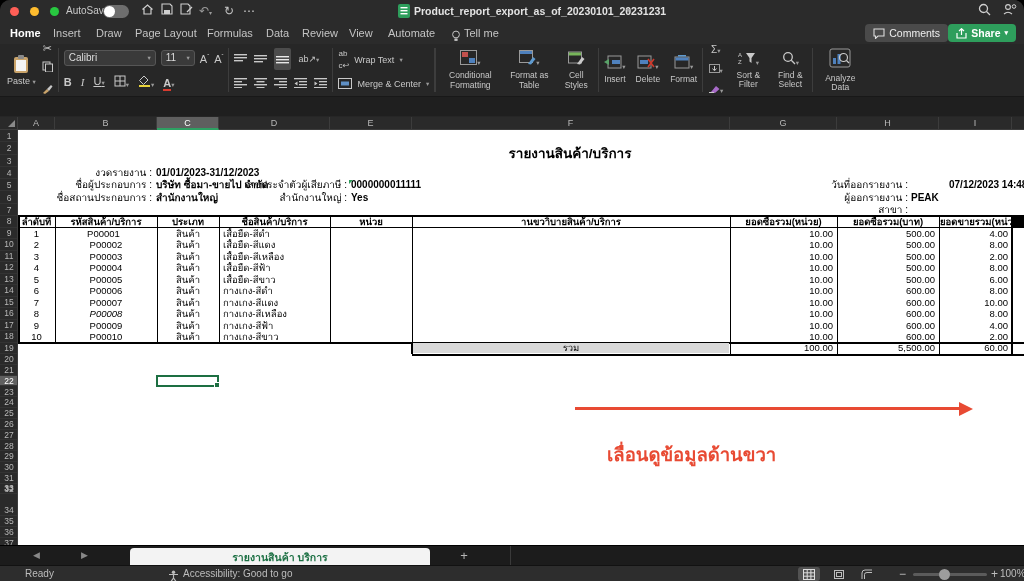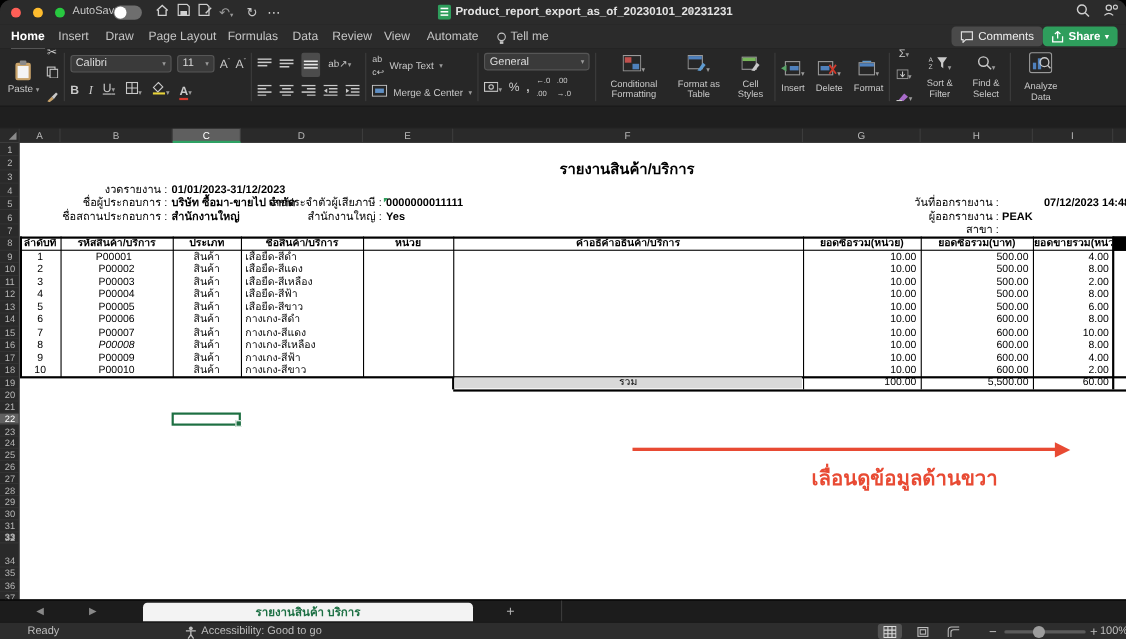--- a/index.html
+++ b/index.html
@@ -55,21 +55,21 @@
   .ilabel{position:absolute;font-size:10px;color:#000;white-space:nowrap;height:12px;line-height:12px;}
   .ivalue{position:absolute;font-size:10px;font-weight:bold;color:#000;white-space:nowrap;height:12px;line-height:12px;}
   .tline{position:absolute;background:#000;}
   .tcell{position:absolute;font-size:9.5px;color:#000;white-space:nowrap;overflow:hidden;box-sizing:border-box;}
   .th{font-weight:bold;text-align:center;}
   .err-tri{position:absolute;width:0;height:0;border-top:4px solid #2f9e5c;border-right:4px solid transparent;}
   .selbox{position:absolute;border:2px solid #1d6f42;box-sizing:border-box;}
   .selbox .handle{position:absolute;right:-3px;bottom:-3px;width:4px;height:4px;background:#1d6f42;border:1px solid #fff;}
   .arrow-line{position:absolute;height:2.5px;}
   .arrow-head{position:absolute;width:0;height:0;border-top:7px solid transparent;border-bottom:7px solid transparent;}
-  .arrow-text{position:absolute;width:300px;text-align:right;font-size:18.5px;font-weight:bold;}
+  .arrow-text{position:absolute;width:300px;text-align:left;font-size:18.5px;font-weight:bold;margin-top:20px;}
   
   .tabbar{position:absolute;left:0;top:545px;width:1024px;height:20px;background:#1c1c1c;border-top:1px solid #000;box-sizing:border-box;}
   .nav-ar{position:absolute;top:4px;color:#888;font-size:9px;}
   .sheettab{position:absolute;left:130px;top:2px;width:300px;height:18px;background:#f3f3f3;border-radius:4px 4px 0 0;
             text-align:center;line-height:18px;font-size:10.5px;font-weight:bold;color:#1d7044;}
   .addtab{position:absolute;left:455px;top:1px;width:18px;height:18px;text-align:center;line-height:18px;color:#b5b5b5;font-size:13px;}
   .tabdiv{position:absolute;left:510px;top:0;width:1px;height:20px;background:#3a3a3a;}
   
   .statusbar{position:absolute;left:0;top:565px;width:1024px;height:16px;background:#2d2d2d;border-top:1px solid #121212;box-sizing:border-box;}
   .st{position:absolute;top:2px;font-size:10px;color:#bdbdbd;line-height:12px;}
@@ -283,36 +283,20 @@
         <span><svg width="14" height="11" viewBox="0 0 14 11">
               <rect x="0.5" y="0.5" width="13" height="10" stroke="#c9c9c9" fill="none"></rect>
               <rect x="3" y="3.5" width="8" height="4" fill="#5f8fc4"></rect>
             </svg></span>
         <span class="lbl">Merge &amp; Center</span>
           <span class="chev">▾</span>
       </div>
     </div>
     <div class="rdiv"></div>
 
-    <div class="rgroup">
-      <div class="combo" style="width:96px">
-          <span>General</span>
-          <span class="chev">▾</span>
-        </div>
-      <div class="rrow" style="gap:6px">
-        <span><svg width="13" height="10" viewBox="0 0 13 10">
-              <rect x="0.5" y="1" width="12" height="8" stroke="#c9c9c9" fill="none"></rect>
-              <circle cx="6.5" cy="5" r="2" stroke="#c9c9c9" fill="none"></circle>
-            </svg><span class="chev">▾</span></span>
-        <span class="ic">%</span>
-        <span class="ic" style="font-weight:bold">,</span>
-        <span class="ic" style="font-size:7px">←.0<br>.00</span>
-        <span class="ic" style="font-size:7px">.00<br>→.0</span>
-      </div>
-    </div>
     <div class="rdiv"></div>
 
     <div class="rgroup" style="flex-direction:row;align-items:center;gap:8px">
       <div class="btn-col">
         <span><svg width="17" height="15" viewBox="0 0 17 15">
               <rect x="0.5" y="0.5" width="16" height="14" stroke="#9a9a9a" fill="none"></rect>
               <rect x="2" y="2" width="6" height="5" fill="#c0504d"></rect>
               <rect x="9" y="8" width="6" height="5" fill="#4f81bd"></rect>
             </svg><span class="chev">▾</span></span>
         <span class="lbl2" style="width:58px;white-space:normal">Conditional Formatting</span>
@@ -499,21 +483,21 @@
         <div class="tline" style="left: 993px; top: 212.6px; width: 2px; height: 11.5px;"></div>
         <div class="tline" style="left: 0px; top: 84.6px; width: 1006px; height: 2px;"></div>
         <div class="tline" style="left: 0px; top: 96.6px; width: 1006px; height: 1.5px;"></div>
         <div class="tline" style="left: 0px; top: 211.6px; width: 1006px; height: 2px;"></div>
         <div class="tline" style="left: 394px; top: 223.6px; width: 612px; height: 2.5px;"></div>
         <div class="tcell th" style="left: 1px; top: 86.6px; width: 35px; height: 10.5px; line-height: 10.5px;">ลำดับที่</div>
         <div class="tcell th" style="left: 38px; top: 86.6px; width: 100px; height: 10.5px; line-height: 10.5px;">รหัสสินค้า/บริการ</div>
         <div class="tcell th" style="left: 140px; top: 86.6px; width: 60px; height: 10.5px; line-height: 10.5px;">ประเภท</div>
         <div class="tcell th" style="left: 202px; top: 86.6px; width: 109px; height: 10.5px; line-height: 10.5px;">ชื่อสินค้า/บริการ</div>
         <div class="tcell th" style="left: 313px; top: 86.6px; width: 80px; height: 10.5px; line-height: 10.5px;">หน่วย</div>
-        <div class="tcell th" style="left: 395px; top: 86.6px; width: 316px; height: 10.5px; line-height: 10.5px;">คำอธิคำอธินค้า/บริการ</div>
+        <div class="tcell th" style="left: 395px; top: 86.6px; width: 316px; height: 10.5px; line-height: 10.5px;">านขวาิบายสินค้า/บริการ</div>
         <div class="tcell th" style="left: 713px; top: 86.6px; width: 105px; height: 10.5px; line-height: 10.5px;">ยอดซื้อรวม(หน่วย)</div>
         <div class="tcell th" style="left: 820px; top: 86.6px; width: 100px; height: 10.5px; line-height: 10.5px;">ยอดซื้อรวม(บาท)</div>
         <div class="tcell th" style="left: 922px; top: 86.6px; width: 71px; height: 10.5px; line-height: 10.5px;">ยอดขายรวม(หน่วย)</div>
         <div class="tcell" style="left: 994px; top: 84.6px; width: 12px; height: 13.5px; background: rgb(0, 0, 0);"></div>
         <div class="tcell" style="left: 1px; top: 97.6px; width: 35px; height: 11.5px; line-height: 11.5px; text-align: center; padding-left: 0px; padding-right: 0px;">1</div>
         <div class="tcell" style="left: 38px; top: 97.6px; width: 100px; height: 11.5px; line-height: 11.5px; text-align: center; padding-left: 0px; padding-right: 5px;">P00001</div>
         <div class="tcell" style="left: 140px; top: 97.6px; width: 60px; height: 11.5px; line-height: 11.5px; text-align: center; padding-left: 0px; padding-right: 0px;">สินค้า</div>
         <div class="tcell" style="left: 202px; top: 97.6px; width: 109px; height: 11.5px; line-height: 11.5px; text-align: left; padding-left: 3px; padding-right: 0px;">เสื้อยืด-สีดำ</div>
         <div class="tcell" style="left: 713px; top: 97.6px; width: 105px; height: 11.5px; line-height: 11.5px; text-align: right; padding-left: 0px; padding-right: 3px;">10.00</div>
         <div class="tcell" style="left: 820px; top: 97.6px; width: 100px; height: 11.5px; line-height: 11.5px; text-align: right; padding-left: 0px; padding-right: 3px;">500.00</div>

